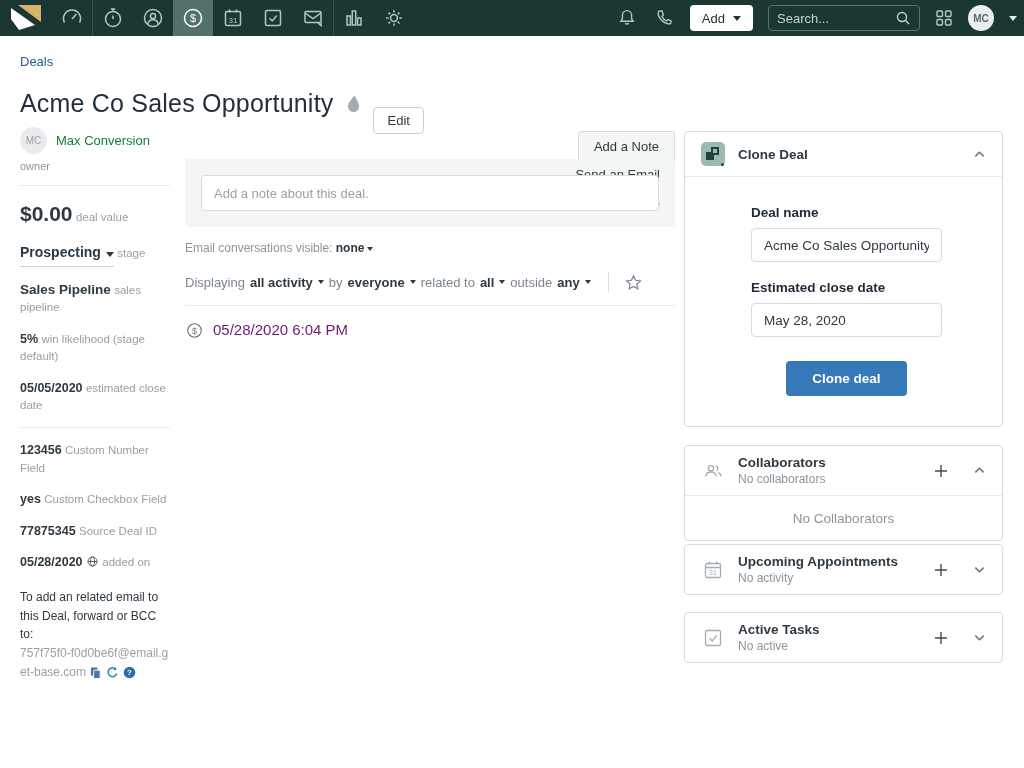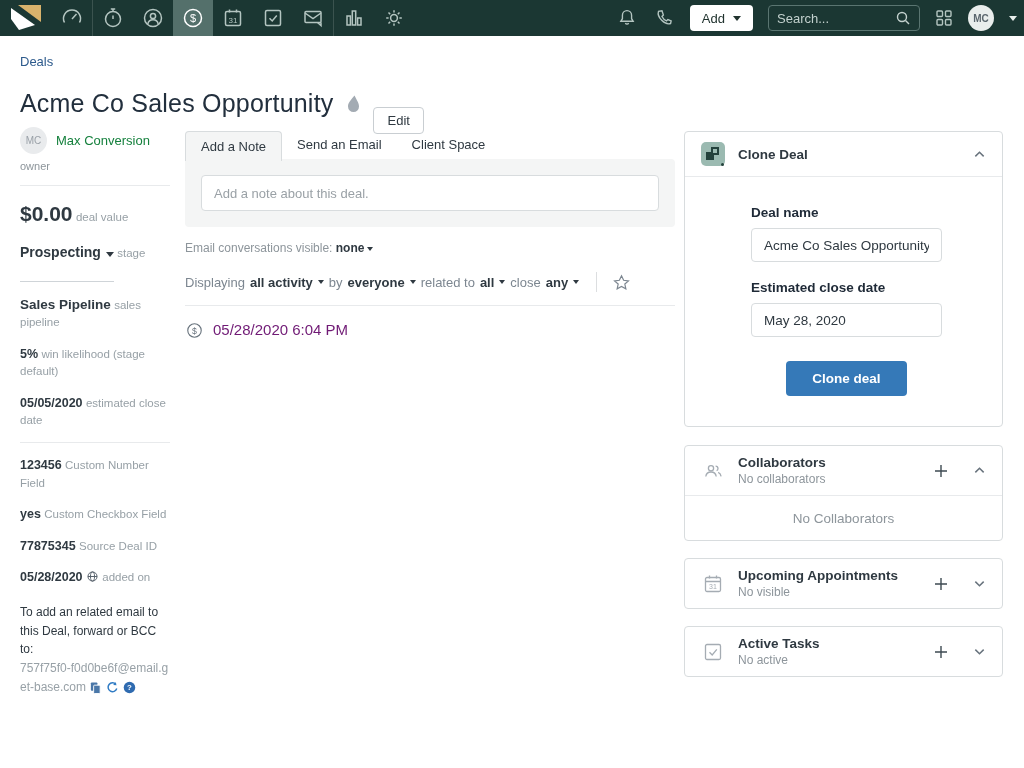--- a/index.html
+++ b/index.html
@@ -39,30 +39,30 @@
   .owner-row { display:flex; align-items:center; gap:9px; }
   .sb-avatar { width:27px; height:27px; border-radius:50%; background:#e9ebed; color:#9aa1a8;
     font-size:10px; display:flex; align-items:center; justify-content:center; flex:0 0 27px; }
   .owner-name { font-weight:normal; font-size:13px; color:#15803d; }
   .sb-sub { color:#8d959b; font-size:11px; margin-top:6px; }
   .sb-hr { border:none; border-top:1px solid #e8eaec; margin:13px 0; }
   .field { margin-bottom:13px; line-height:1.45; }
   .field b { color:#2f3941; font-size:12.5px; }
   .field .lbl { color:#97a0a6; font-size:11.5px; }
   .deal-value { font-size:21px; font-weight:bold; color:#2f3941; }
-  .stage-ctl { display:inline-block; border-bottom:1px solid #cfd4d8; padding-bottom:18px; cursor:pointer; }
+  .stage-ctl { display:inline-block; border-bottom:1px solid #cfd4d8; padding-bottom:3px; cursor:pointer; }
   .stage-ctl .caret-dn { display:inline-block; margin-left:5px; border-top-color:#2f3941; vertical-align:middle; }
   .fw-mail { margin-top:17px; font-size:12px; line-height:1.55; color:#2f3941; }
   .fw-addr { color:#98a1a7; word-break:break-all; }
   .mail-icons { display:inline-flex; align-items:center; gap:4px; vertical-align:middle; }
   .mail-icons svg { cursor:pointer; }
 
   
   .col-center { position:absolute; left:185px; top:130px; width:490px; }
-  .tabs { display:flex; align-items:center; height:29px; }
+  .tabs { display:flex; align-items:flex-end; height:29px;flex-direction:column; }
   .tab { font-size:13px; color:#2f3941; padding:7px 15px; cursor:pointer; }
   .tab.active { background:#f4f5f5; border:1px solid #d8dcde; border-bottom:none;
     border-radius:4px 4px 0 0; position:relative; top:1px; }
   .note-panel { background:#f4f5f5; border-radius:0 4px 4px 4px; padding:16px; }
   .note-panel input { width:100%; height:36px; border:1px solid #d8dcde; border-radius:4px;
     padding:0 12px; font-size:13px; font-family:inherit; color:#2f3941; outline:none; }
   .note-panel input::placeholder { color:#9aa1a6; }
   .email-vis { margin-top:14px; font-size:12px; color:#8d959b; }
   .email-vis b { color:#2f3941; cursor:pointer; }
   .email-vis .caret-dn { display:inline-block; border-top-color:#2f3941; border-left-width:3.5px; border-right-width:3.5px; border-top-width:4.5px; margin-left:3px; vertical-align:middle; }
@@ -317,21 +317,21 @@
     <div class="filter-row">
       <span>Displaying</span>
       <b>all activity</b>
         <span class="caret-dn"></span>
       <span>by</span>
       <b>everyone</b>
         <span class="caret-dn"></span>
       <span>related to</span>
       <b>all</b>
         <span class="caret-dn"></span>
-      <span>close</span>
+      <span>outside</span>
       <b>any</b>
         <span class="caret-dn"></span>
       <span class="vdiv"></span>
       <svg width="19" height="19" viewBox="0 0 24 24" fill="none" stroke="#7c8690" stroke-width="1.5">
         <polygon points="12,3.5 14.7,9.2 20.8,9.9 16.2,14 17.5,20 12,16.9 6.5,20 7.8,14 3.2,9.9 9.3,9.2"></polygon>
       </svg>
     </div>
 
     <div class="feed-item">
       <svg width="19" height="19" viewBox="0 0 24 24" fill="none" stroke="#68737d" stroke-width="1.4">
@@ -369,21 +369,21 @@
         <div class="fgroup">
           <label>Estimated close date</label>
           <input type="text" value="May 28, 2020" style="">
         </div>
         <div class="clone-btn-row">
           <button class="clone-btn">Clone deal</button>
         </div>
       </div>
     </div>
 
-    <div class="widget" style="margin-bottom:17px;">
+    <div class="widget" style="margin-bottom:3px;">
       <div class="widget-head">
         <div class="w-icon">
           <svg width="24" height="24" viewBox="0 0 24 24" fill="none" stroke="#a5acb3" stroke-width="1.3">
             <circle cx="10" cy="9.2" r="2.6"></circle>
               <path d="M4.8 17.5c.4-3 2.3-4.5 5.2-4.5s4.8 1.5 5.2 4.5"></path>
             <path d="M14.6 7.2a2.4 2.4 0 0 1 2.4 2.3c0 1-.6 1.9-1.4 2.2M17.2 13.4c1.6.6 2.6 1.9 2.9 3.9"></path>
           </svg>
         </div>
         <div class="w-titles">
           <div class="w-title">Collaborators</div>
@@ -406,21 +406,21 @@
       <div class="widget-head">
         <div class="w-icon">
           <svg width="24" height="24" viewBox="0 0 24 24" fill="none" stroke="#a5acb3" stroke-width="1.3">
             <rect x="4.5" y="5.5" width="15" height="14" rx="1.5"></rect>
               <path d="M8.5 3.5v3M15.5 3.5v3M4.5 9.5h15"></path>
             <text x="12" y="17" font-size="7" fill="#a5acb3" stroke="none" text-anchor="middle" font-family="Liberation Sans, sans-serif">31</text>
           </svg>
         </div>
         <div class="w-titles">
           <div class="w-title">Upcoming Appointments</div>
-          <div class="w-sub">No visible</div>
+          <div class="w-sub">No activity</div>
         </div>
         <div class="w-actions">
           <svg width="16" height="16" viewBox="0 0 16 16" fill="none" stroke="#3e4a52" stroke-width="1.4">
             <path d="M8 2v12M2 8h12"></path>
           </svg>
           <svg width="13" height="13" viewBox="0 0 14 14" fill="none" stroke="#68737d" stroke-width="1.6">
             <polyline points="2.5,5 7,9.5 11.5,5"></polyline>
           </svg>
         </div>
       </div>

